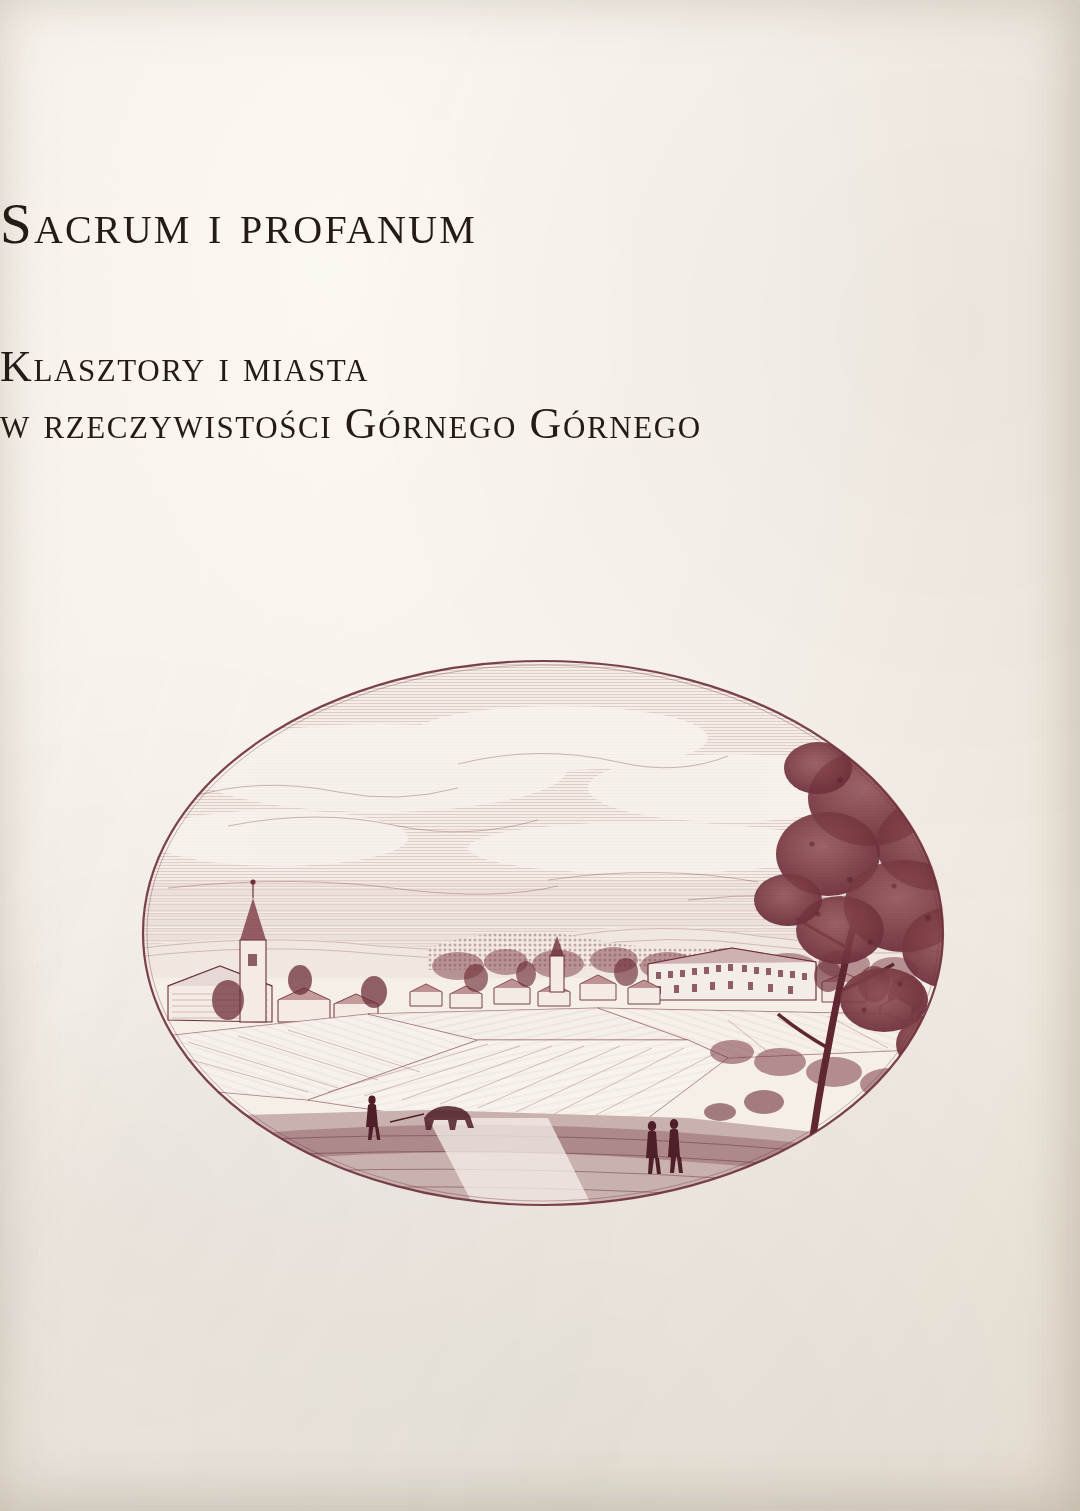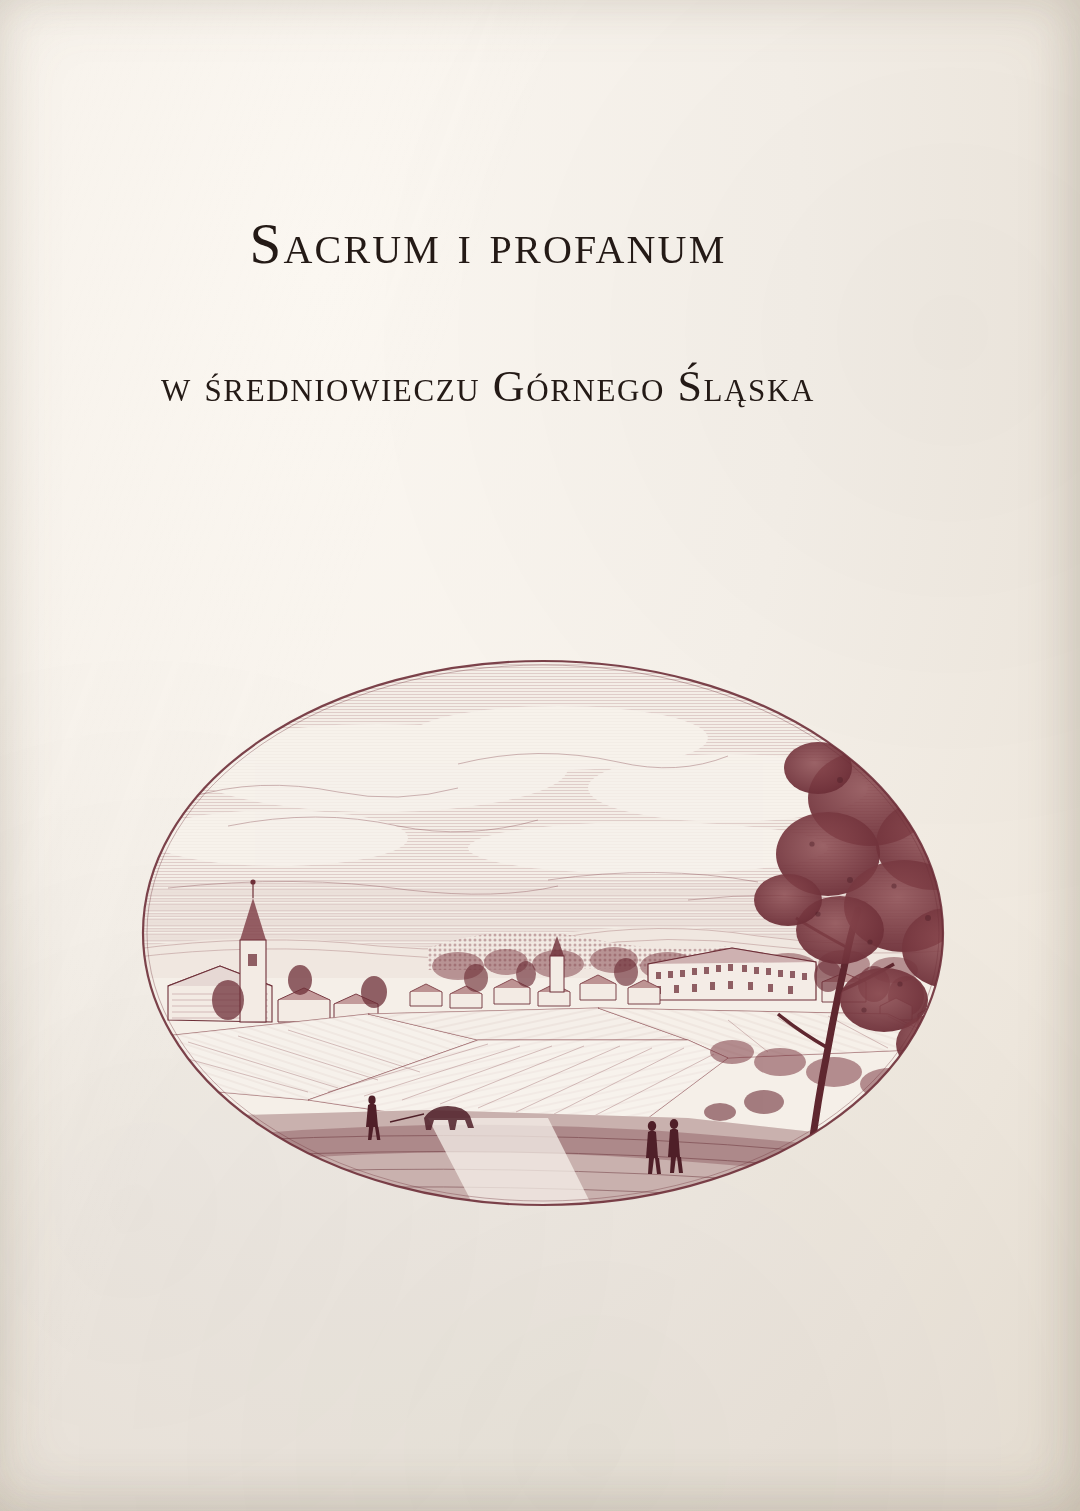--- a/index.html
+++ b/index.html
@@ -42,24 +42,24 @@
     pointer-events: none;
     box-shadow:
       inset 0 0 70px rgba(120,105,85,0.12),
       inset -14px 0 40px rgba(120,105,85,0.10),
       inset 0 -18px 46px rgba(120,105,85,0.10);
   }
 
   
   .title-block {
     position: absolute;
-    top: 214px;
+    top: 194px;
     left: 0;
     width: 976px;
-    text-align: center;
+    text-align: left;
   }
   .main-title {
     font-family: "Liberation Serif", serif;
     font-variant: small-caps;
     font-size: 57px;
     letter-spacing: 2.2px;
     color: #241a16;
     line-height: 1.05;
     margin: 0 0 84px 0;
     font-weight: 400;
@@ -106,21 +106,22 @@
 
 <div class="cover">
 
   <div class="paper-grain"></div>
   <div class="edge-shade"></div>
 
   <div class="title-block">
     <h1 class="main-title">Sacrum i profanum</h1>
 
     <div class="subtitle">
-      <span class="l2">w średniowieczu Górnego Śląska</span>
+      <span class="l1">Klasztory i miasta</span>
+      <span class="l2">w rzeczywistości Górnego Górnego</span>
     </div>
   </div>
 
   <div class="illustration">
     <svg viewBox="0 0 830 570" xmlns="http://www.w3.org/2000/svg">
       <defs>
         <clipPath id="ovalClip">
           <ellipse cx="415" cy="285" rx="400" ry="272"></ellipse>
         </clipPath>
 

